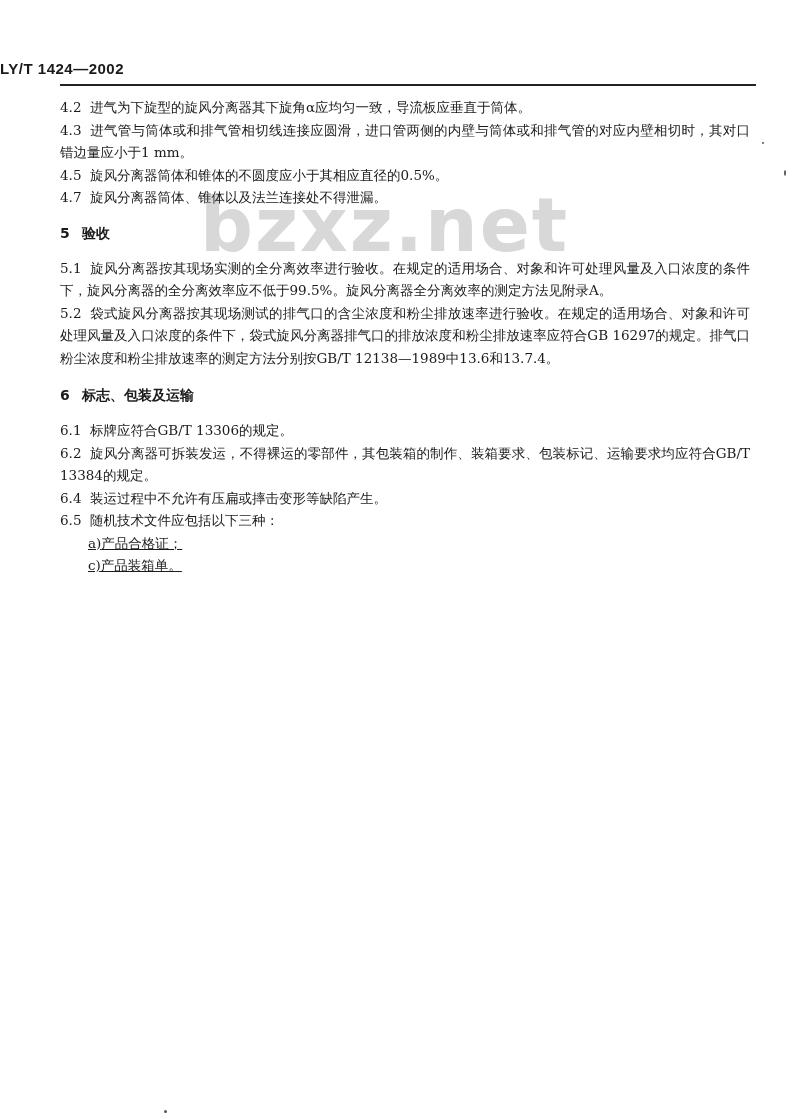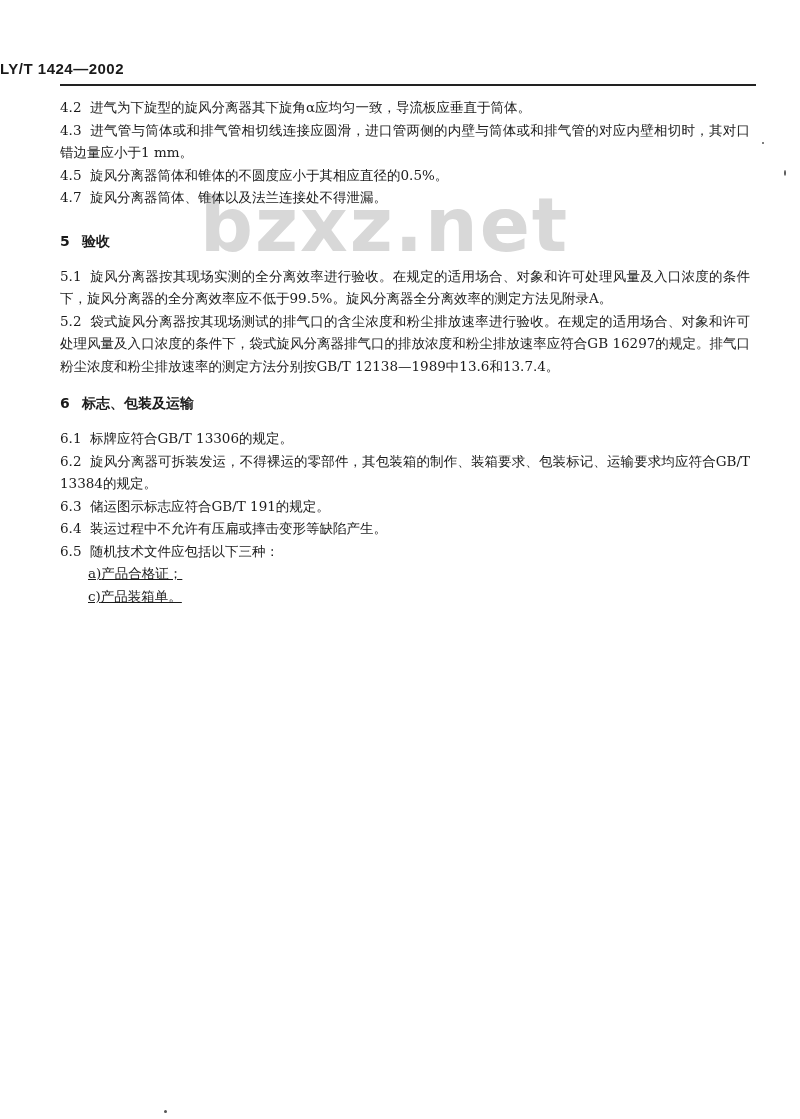--- a/index.html
+++ b/index.html
@@ -14,21 +14,21 @@
   .header-rule {
     position: absolute; top: 84px; left: 60px; width: 696px; height: 0;
     border-top: 2px solid #222;
   }
   .watermark {
     position: absolute; top: 150px; left: 200px; font-family: "DejaVu Sans", sans-serif;
     font-size: 74px; font-weight: bold; color: #d8d8d8; letter-spacing: 2px; z-index: 0; margin-top: 32px;
   }
   .content { position: absolute; top: 96px; left: 60px; width: 690px; z-index: 1; font-size: 13.5px; }
   .clause-num { display: inline-block; width: 30px; }
-  .section-title { margin-top: 24px; margin-bottom: 14px; font-size: 14px; font-weight: bold; font-family: "DejaVu Sans", sans-serif; }
+  .section-title { margin-top: 16px; margin-bottom: 14px; font-size: 14px; font-weight: bold; font-family: "DejaVu Sans", sans-serif; }
   .section-title .clause-num { width: 22px; }
   .para { margin: 0; line-height: 22.5px; text-align: justify; }
   .para .clause-num { width: 30px; }
   .list-item { margin-left: 28px; line-height: 22.5px; text-decoration: underline; }
   .speck { position: absolute; width: 3px; height: 3px; background: #555; border-radius: 50%; }
 </style>
 </head>
 <body>
 
 <div class="header-code">LY/T 1424—2002</div>
@@ -47,21 +47,20 @@
   <div class="section-title"><span class="clause-num">5</span><span>验收</span></div>
   <div>
     <p class="para"><span class="clause-num">5.1</span><span>旋风分离器按其现场实测的全分离效率进行验收。在规定的适用场合、对象和许可处理风量及入口浓度的条件下，旋风分离器的全分离效率应不低于99.5%。旋风分离器全分离效率的测定方法见附录A。</span></p>
     <p class="para"><span class="clause-num">5.2</span><span>袋式旋风分离器按其现场测试的排气口的含尘浓度和粉尘排放速率进行验收。在规定的适用场合、对象和许可处理风量及入口浓度的条件下，袋式旋风分离器排气口的排放浓度和粉尘排放速率应符合GB 16297的规定。排气口粉尘浓度和粉尘排放速率的测定方法分别按GB/T 12138—1989中13.6和13.7.4。</span></p>
   </div>
 
   <div class="section-title" style="margin-top:18px;"><span class="clause-num">6</span><span>标志、包装及运输</span></div>
   <div>
     <p class="para"><span class="clause-num">6.1</span><span>标牌应符合GB/T 13306的规定。</span></p>
     <p class="para"><span class="clause-num">6.2</span><span>旋风分离器可拆装发运，不得裸运的零部件，其包装箱的制作、装箱要求、包装标记、运输要求均应符合GB/T 13384的规定。</span></p>
-    <p class="para"><span class="clause-num">6.3</span><span>储运图示标志应符合GB/T 191的规定。</span></p>
     <p class="para"><span class="clause-num">6.4</span><span>装运过程中不允许有压扁或摔击变形等缺陷产生。</span></p>
     <p class="para"><span class="clause-num">6.5</span><span>随机技术文件应包括以下三种：</span></p>
     <div>
       <div class="list-item"><span>a)</span><span>产品合格证；</span></div>
       <div class="list-item"><span>c)</span><span>产品装箱单。</span></div>
     </div>
   </div>
 </div>
 
 <div class="speck" style="top:142px; left:762px; width:2px; height:2px;"></div>

